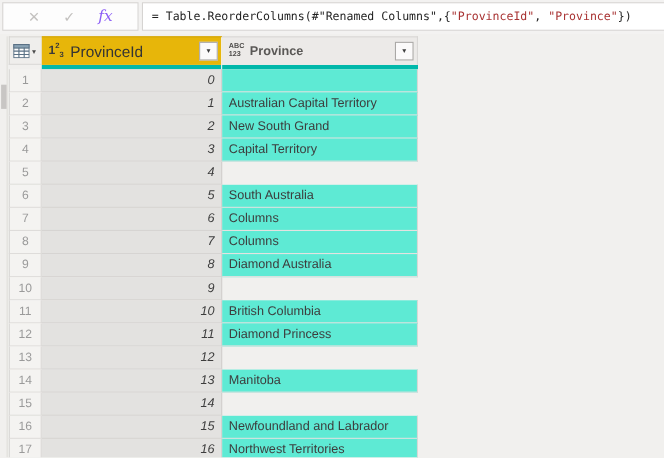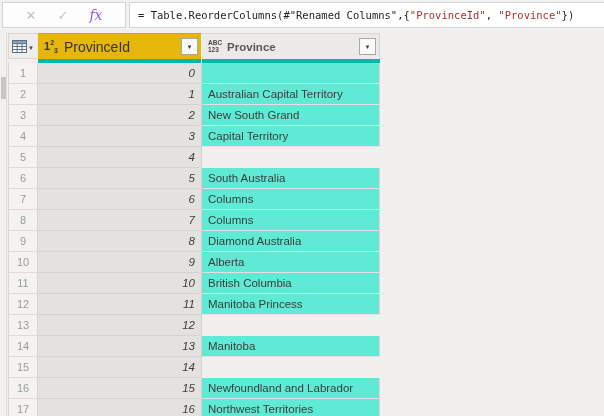--- a/index.html
+++ b/index.html
@@ -196,33 +196,32 @@
 
   <div class="body-row">
     <div class="cell gutter-cell">9</div>
     <div class="cell id-cell">8</div>
     <div class="cell prov-cell">Diamond Australia</div>
   </div>
 
   <div class="body-row">
     <div class="cell gutter-cell">10</div>
     <div class="cell id-cell">9</div>
-    <div class="cell prov-cell">Alberta</div>
   </div>
 
   <div class="body-row">
     <div class="cell gutter-cell">11</div>
     <div class="cell id-cell">10</div>
     <div class="cell prov-cell">British Columbia</div>
   </div>
 
   <div class="body-row">
     <div class="cell gutter-cell">12</div>
     <div class="cell id-cell">11</div>
-    <div class="cell prov-cell">Manitoba Princess</div>
+    <div class="cell prov-cell">Diamond Princess</div>
   </div>
 
   <div class="body-row">
     <div class="cell gutter-cell">13</div>
     <div class="cell id-cell">12</div>
   </div>
 
   <div class="body-row">
     <div class="cell gutter-cell">14</div>
     <div class="cell id-cell">13</div>

